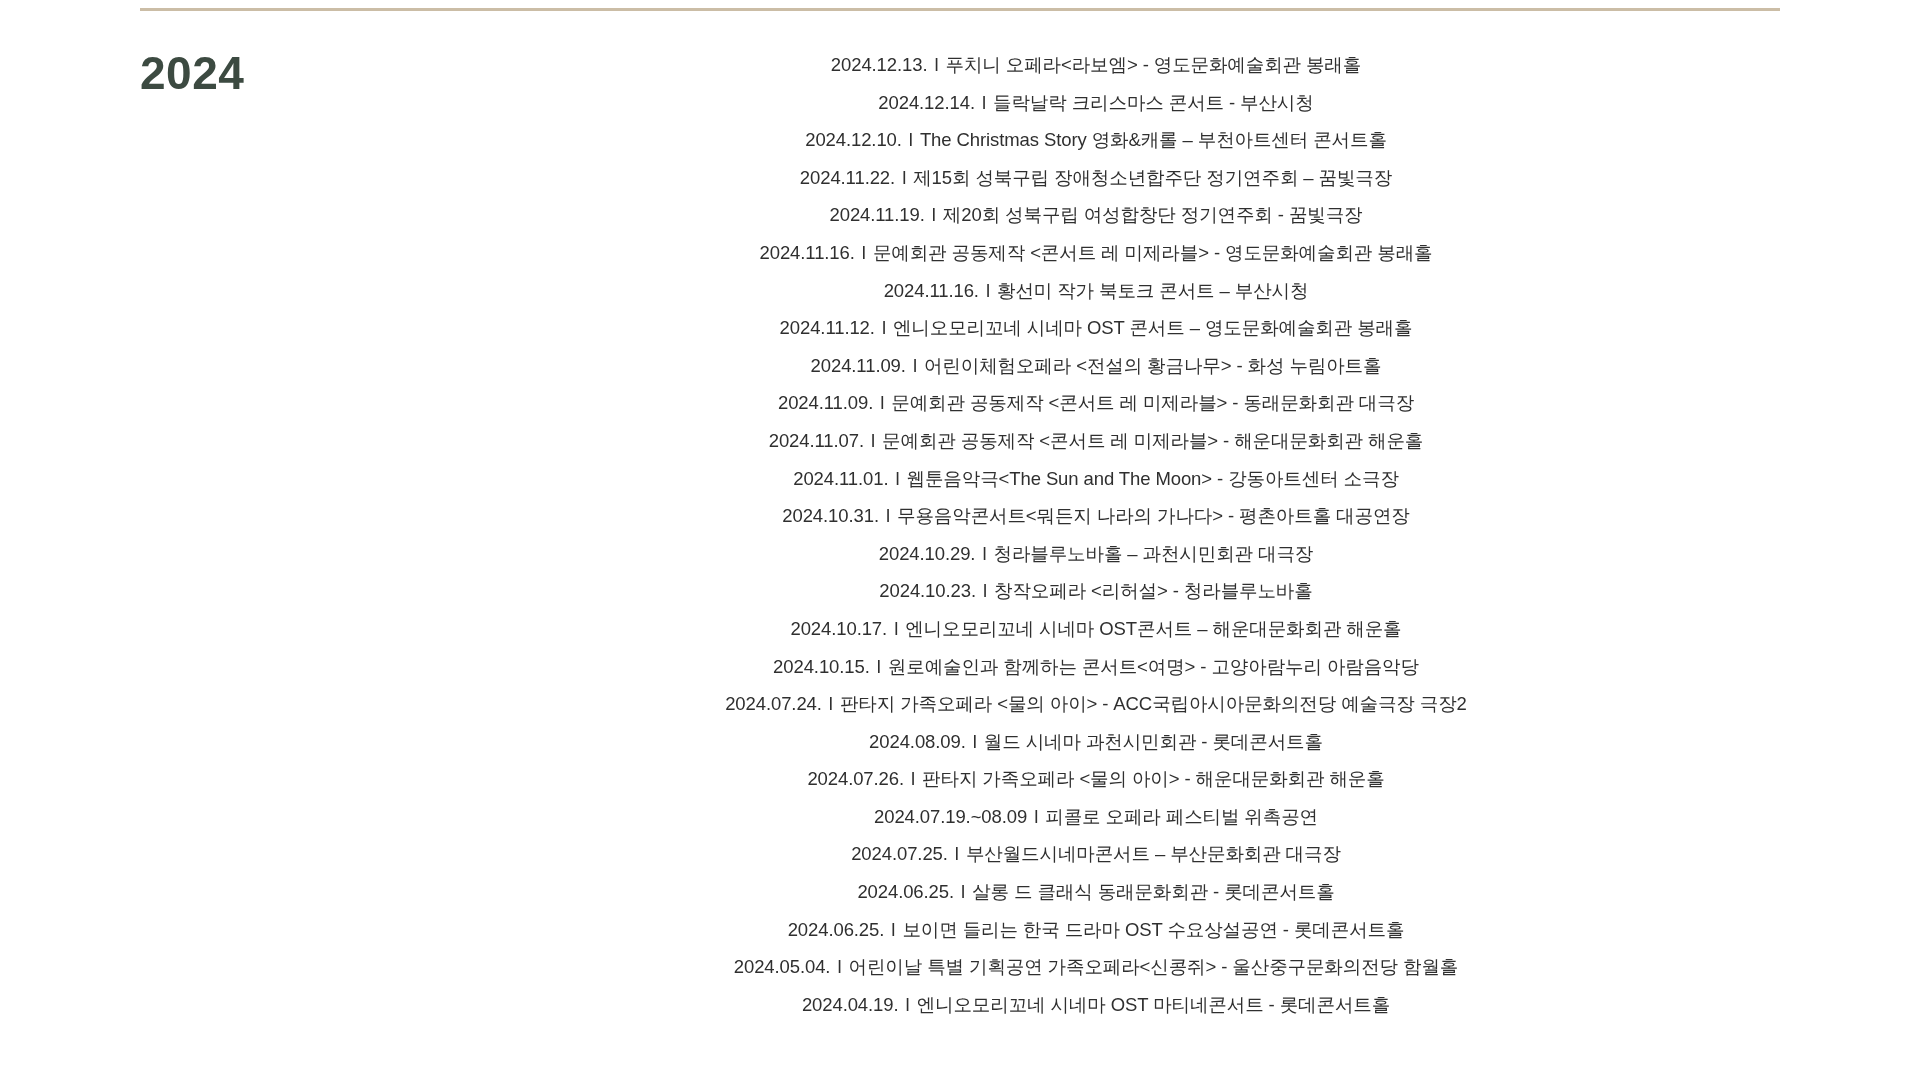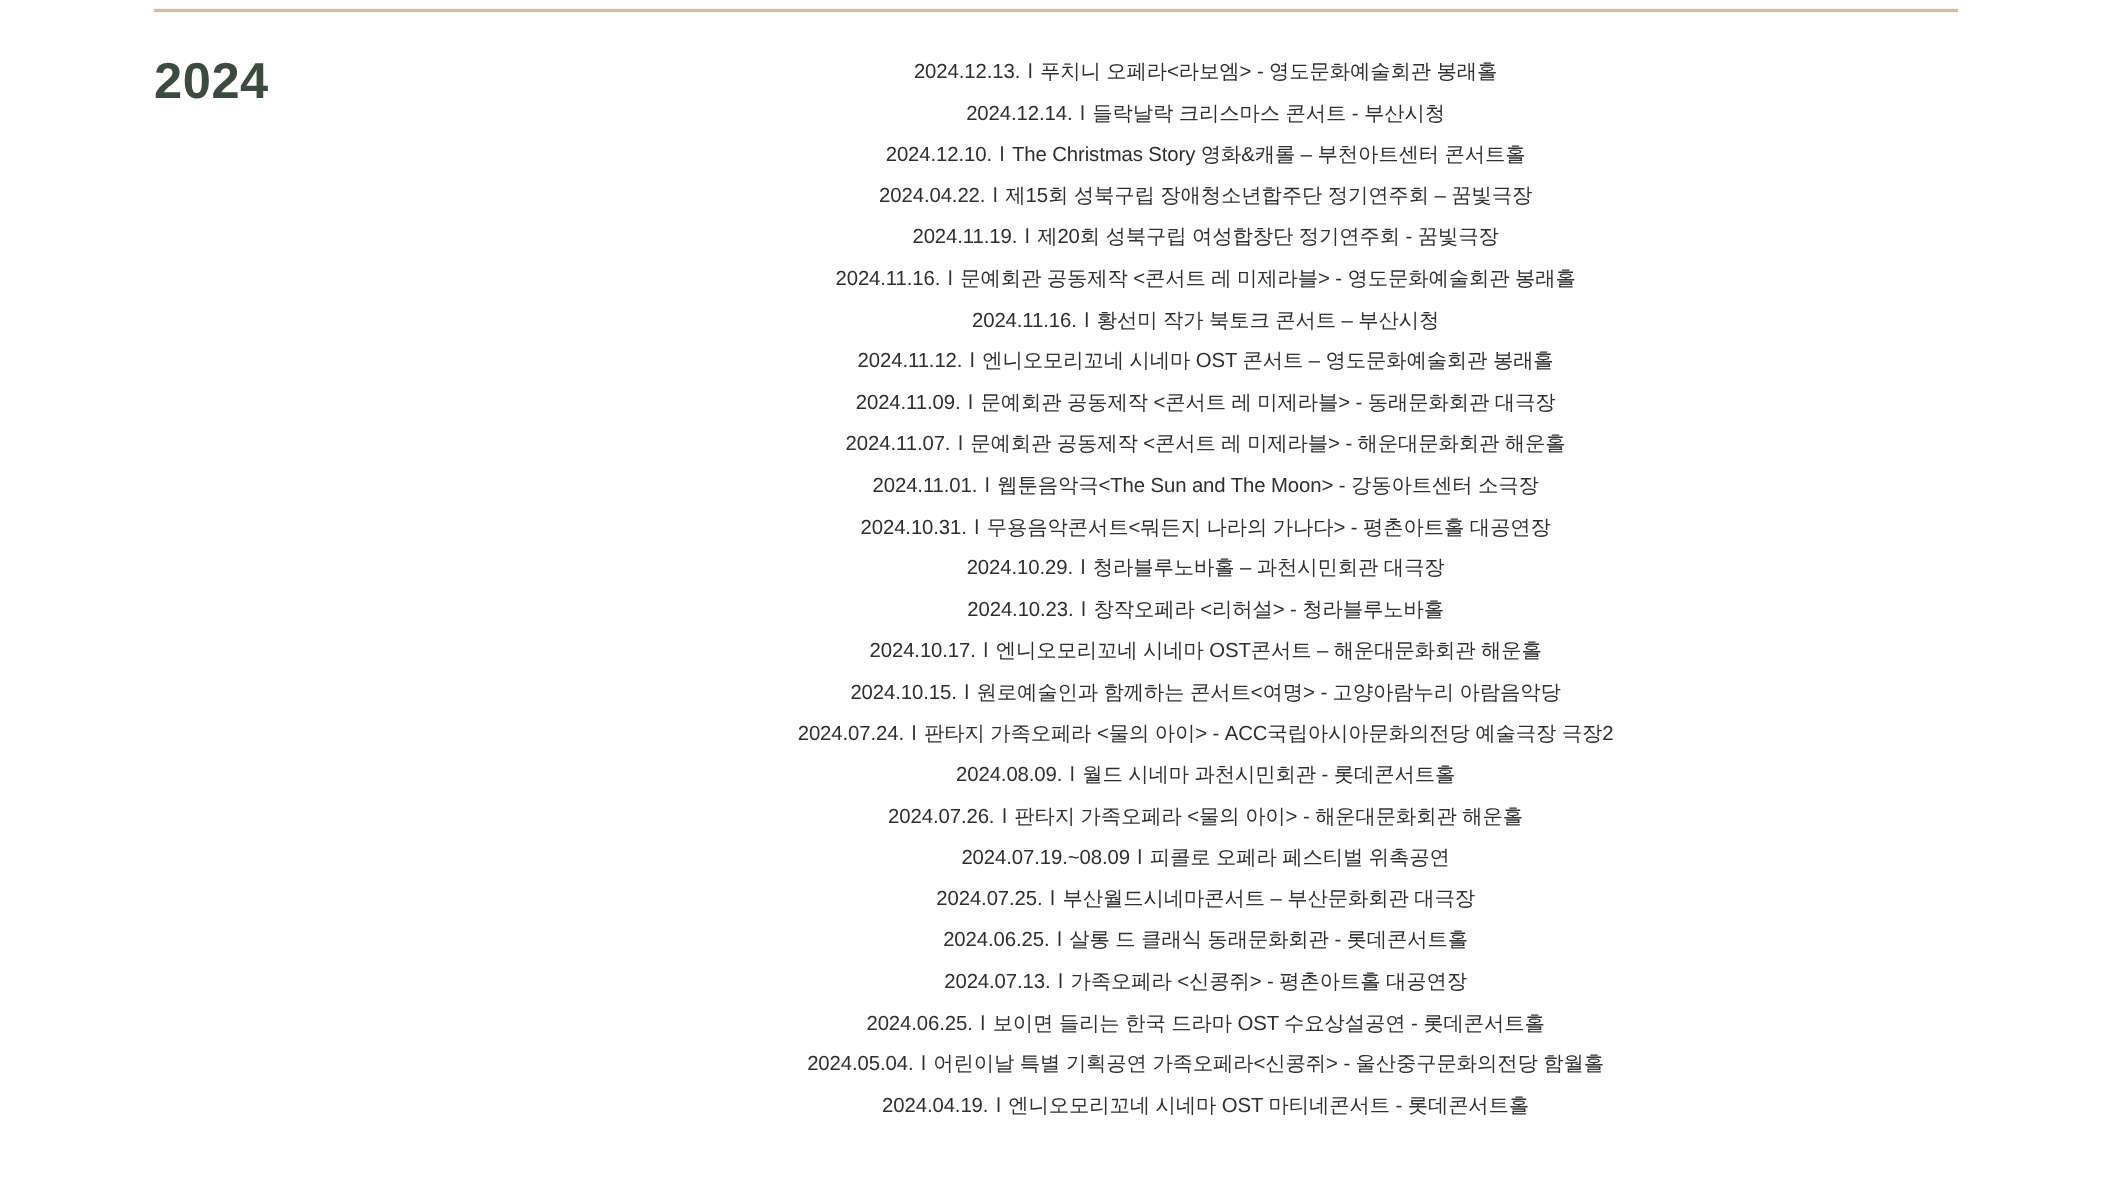--- a/index.html
+++ b/index.html
@@ -87,40 +87,40 @@
   <div class="content">
 
     <div class="year-col">
       <div class="year">2024</div>
     </div>
 
     <div class="list-col">
         <div class="entry"><span class="date">2024.12.13.</span><span class="sep"> l </span><span class="title">푸치니 오페라&lt;라보엠&gt; - 영도문화예술회관 봉래홀</span></div>
         <div class="entry"><span class="date">2024.12.14.</span><span class="sep"> l </span><span class="title">들락날락 크리스마스 콘서트 - 부산시청</span></div>
         <div class="entry"><span class="date">2024.12.10.</span><span class="sep"> l </span><span class="title">The Christmas Story 영화&amp;캐롤 – 부천아트센터 콘서트홀</span></div>
-        <div class="entry"><span class="date">2024.04.22.</span><span class="sep"> l </span><span class="title">제15회 성북구립 장애청소년합주단 정기연주회 – 꿈빛극장</span></div>
+        <div class="entry"><span class="date">2024.11.22.</span><span class="sep"> l </span><span class="title">제15회 성북구립 장애청소년합주단 정기연주회 – 꿈빛극장</span></div>
         <div class="entry"><span class="date">2024.11.19.</span><span class="sep"> l </span><span class="title">제20회 성북구립 여성합창단 정기연주회 - 꿈빛극장</span></div>
         <div class="entry"><span class="date">2024.11.16.</span><span class="sep"> l </span><span class="title">문예회관 공동제작 &lt;콘서트 레 미제라블&gt; - 영도문화예술회관 봉래홀</span></div>
         <div class="entry"><span class="date">2024.11.16.</span><span class="sep"> l </span><span class="title">황선미 작가 북토크 콘서트 – 부산시청</span></div>
         <div class="entry"><span class="date">2024.11.12.</span><span class="sep"> l </span><span class="title">엔니오모리꼬네 시네마 OST 콘서트 – 영도문화예술회관 봉래홀</span></div>
+        <div class="entry"><span class="date">2024.11.09.</span><span class="sep"> l </span><span class="title">어린이체험오페라 &lt;전설의 황금나무&gt; - 화성 누림아트홀</span></div>
         <div class="entry"><span class="date">2024.11.09.</span><span class="sep"> l </span><span class="title">문예회관 공동제작 &lt;콘서트 레 미제라블&gt; - 동래문화회관 대극장</span></div>
         <div class="entry"><span class="date">2024.11.07.</span><span class="sep"> l </span><span class="title">문예회관 공동제작 &lt;콘서트 레 미제라블&gt; - 해운대문화회관 해운홀</span></div>
         <div class="entry"><span class="date">2024.11.01.</span><span class="sep"> l </span><span class="title">웹툰음악극&lt;The Sun and The Moon&gt; - 강동아트센터 소극장</span></div>
         <div class="entry"><span class="date">2024.10.31.</span><span class="sep"> l </span><span class="title">무용음악콘서트&lt;뭐든지 나라의 가나다&gt; - 평촌아트홀 대공연장</span></div>
         <div class="entry"><span class="date">2024.10.29.</span><span class="sep"> l </span><span class="title">청라블루노바홀 – 과천시민회관 대극장</span></div>
         <div class="entry"><span class="date">2024.10.23.</span><span class="sep"> l </span><span class="title">창작오페라 &lt;리허설&gt; - 청라블루노바홀</span></div>
         <div class="entry"><span class="date">2024.10.17.</span><span class="sep"> l </span><span class="title">엔니오모리꼬네 시네마 OST콘서트 – 해운대문화회관 해운홀</span></div>
         <div class="entry"><span class="date">2024.10.15.</span><span class="sep"> l </span><span class="title">원로예술인과 함께하는 콘서트&lt;여명&gt; - 고양아람누리 아람음악당</span></div>
         <div class="entry"><span class="date">2024.07.24.</span><span class="sep"> l </span><span class="title">판타지 가족오페라 &lt;물의 아이&gt; - ACC국립아시아문화의전당 예술극장 극장2</span></div>
         <div class="entry"><span class="date">2024.08.09.</span><span class="sep"> l </span><span class="title">월드 시네마 과천시민회관 - 롯데콘서트홀</span></div>
         <div class="entry"><span class="date">2024.07.26.</span><span class="sep"> l </span><span class="title">판타지 가족오페라 &lt;물의 아이&gt; - 해운대문화회관 해운홀</span></div>
         <div class="entry"><span class="date">2024.07.19.~08.09</span><span class="sep"> l </span><span class="title">피콜로 오페라 페스티벌 위촉공연</span></div>
         <div class="entry"><span class="date">2024.07.25.</span><span class="sep"> l </span><span class="title">부산월드시네마콘서트 – 부산문화회관 대극장</span></div>
         <div class="entry"><span class="date">2024.06.25.</span><span class="sep"> l </span><span class="title">살롱 드 클래식 동래문화회관 - 롯데콘서트홀</span></div>
-        <div class="entry"><span class="date">2024.07.13.</span><span class="sep"> l </span><span class="title">가족오페라 &lt;신콩쥐&gt; - 평촌아트홀 대공연장</span></div>
         <div class="entry"><span class="date">2024.06.25.</span><span class="sep"> l </span><span class="title">보이면 들리는 한국 드라마 OST 수요상설공연 - 롯데콘서트홀</span></div>
         <div class="entry"><span class="date">2024.05.04.</span><span class="sep"> l </span><span class="title">어린이날 특별 기획공연 가족오페라&lt;신콩쥐&gt; - 울산중구문화의전당 함월홀</span></div>
         <div class="entry"><span class="date">2024.04.19.</span><span class="sep"> l </span><span class="title">엔니오모리꼬네 시네마 OST 마티네콘서트 - 롯데콘서트홀</span></div>
       </div>
 
   </div>
 
 </div>
 
 </body></html>

